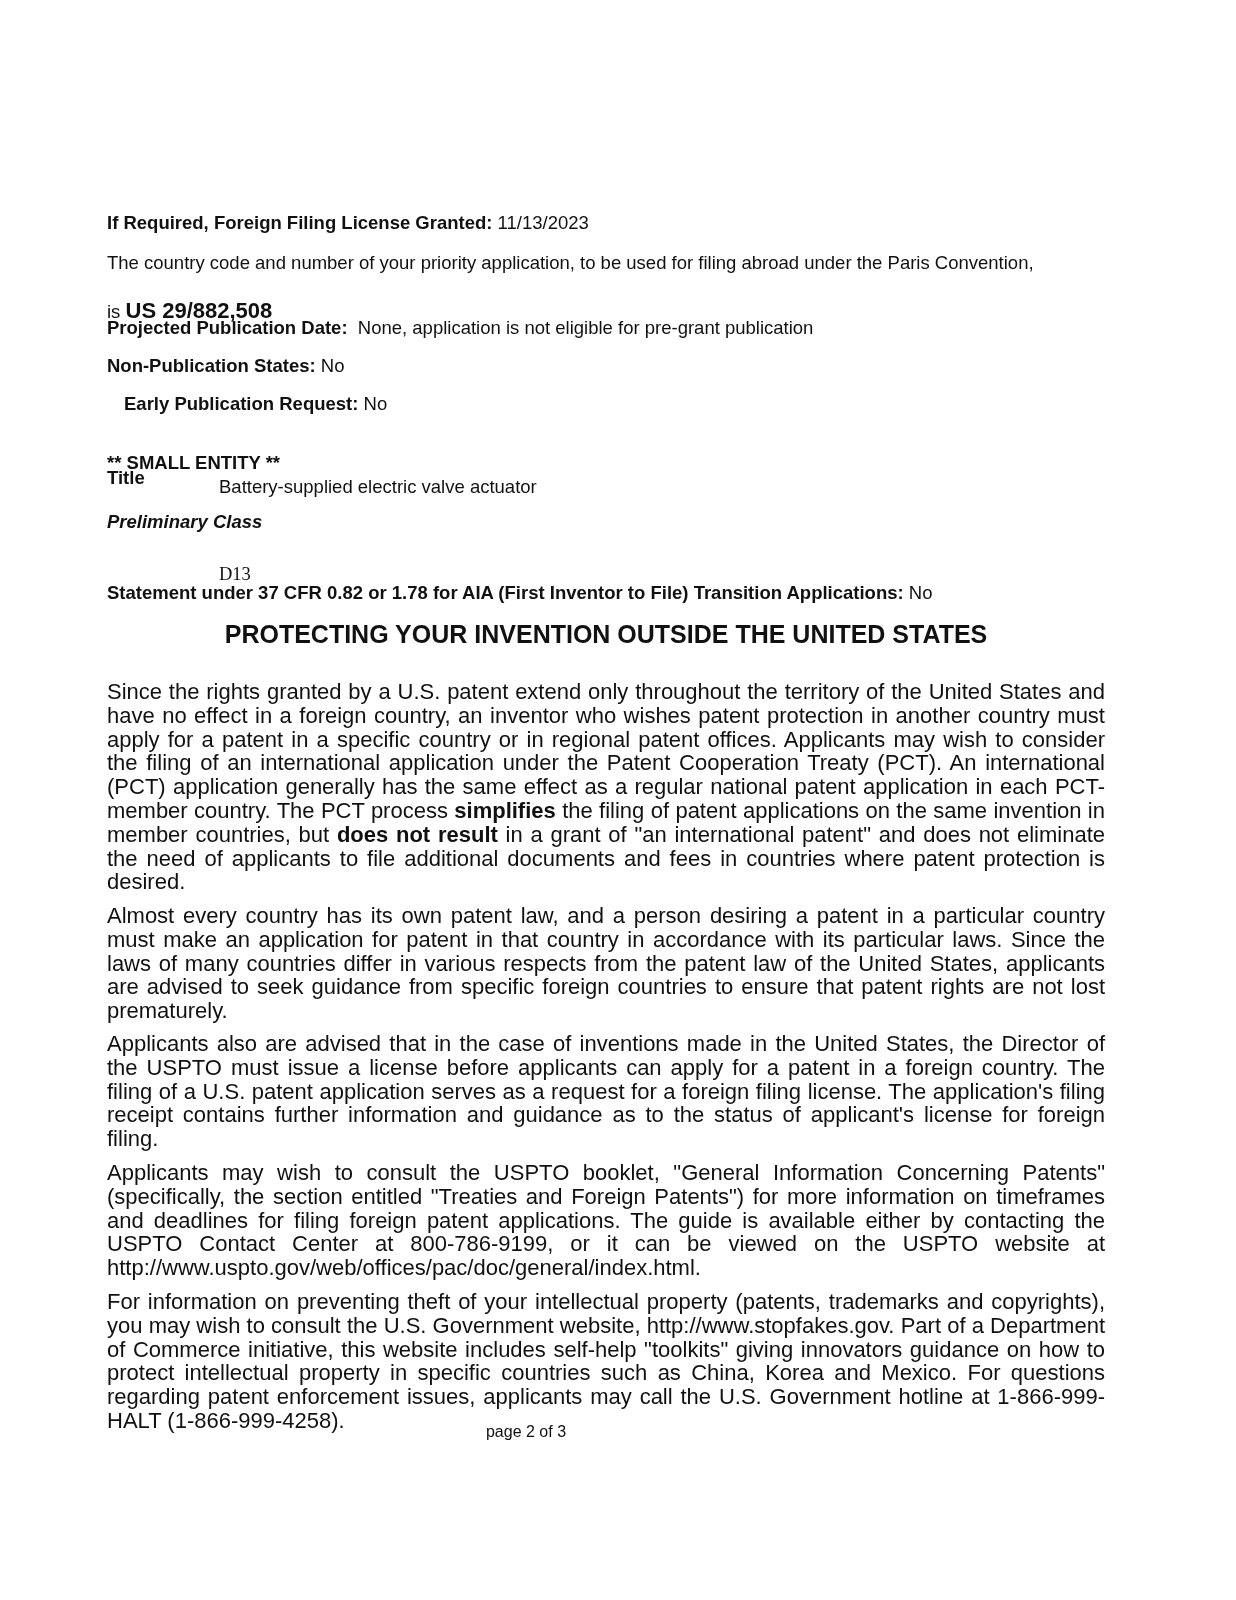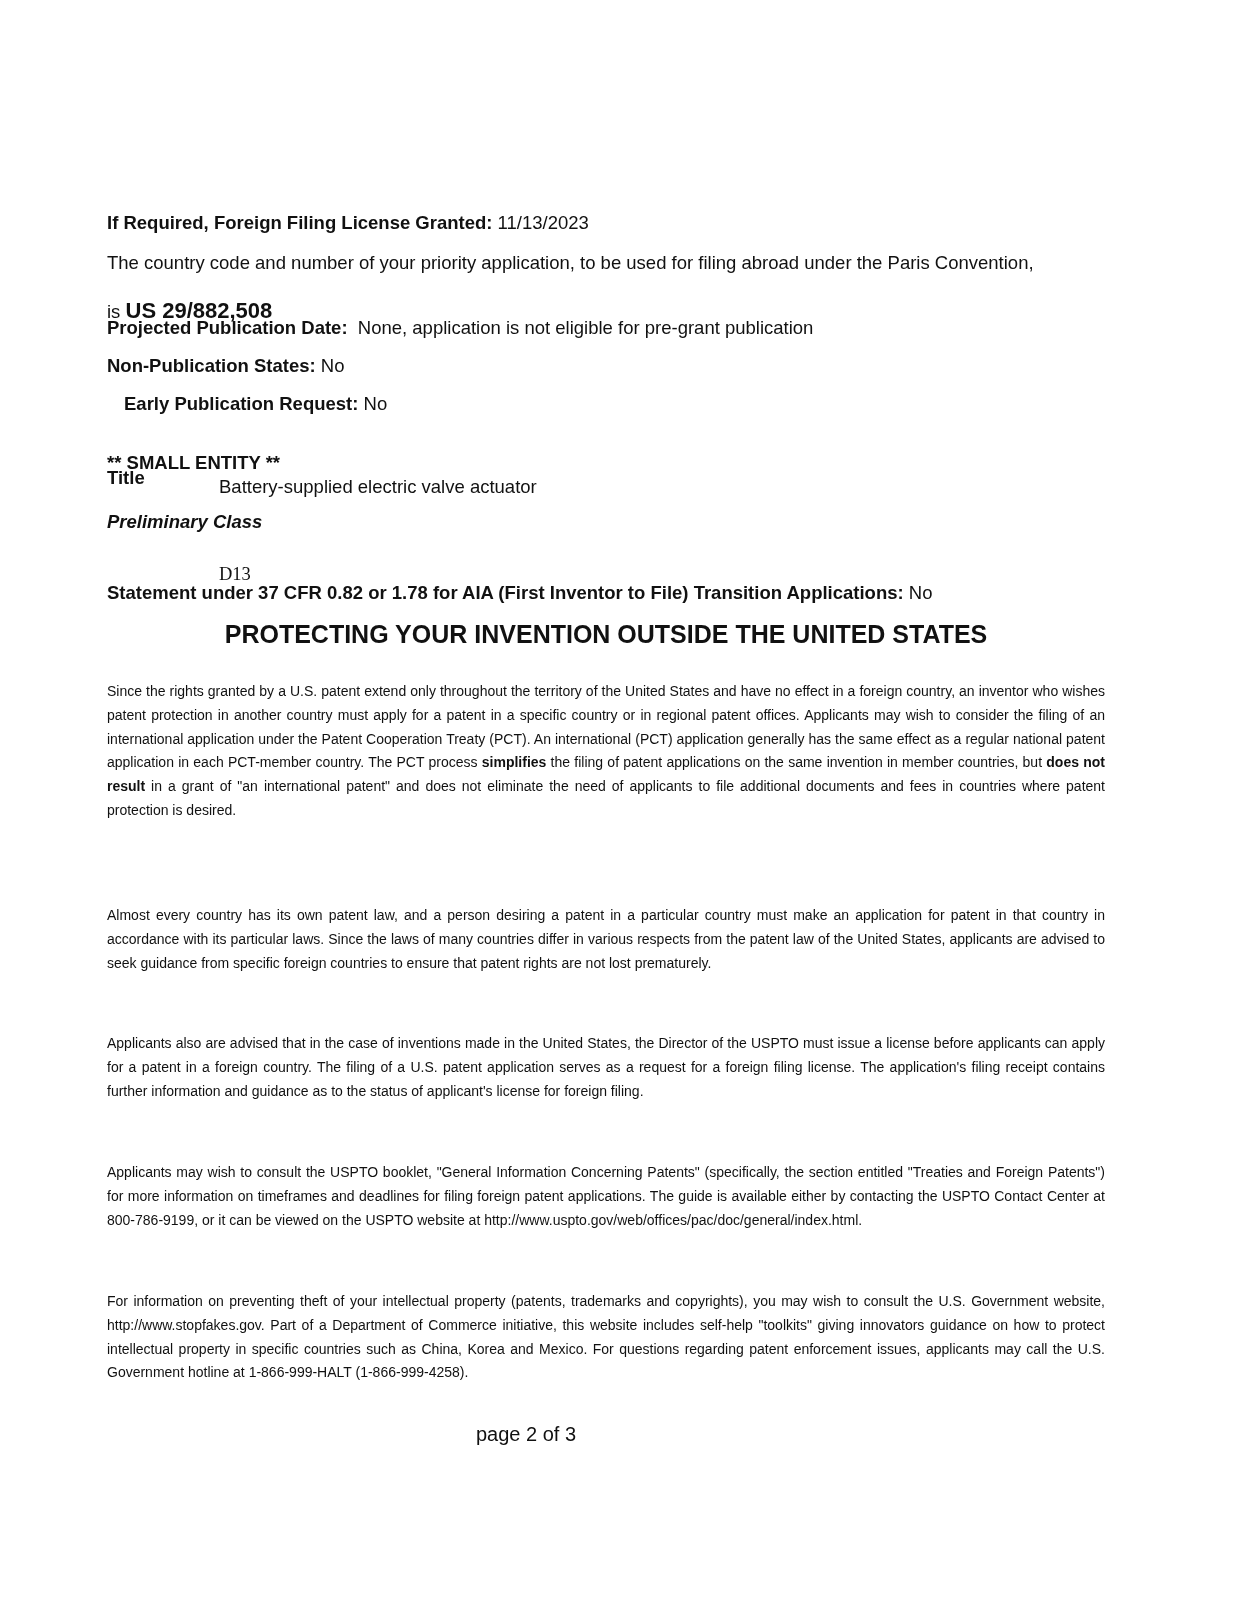--- a/index.html
+++ b/index.html
@@ -4,22 +4,22 @@
 <style>
   html, body { margin: 0; padding: 0; background: #ffffff; }
   body { width: 1236px; height: 1600px; position: relative; overflow: hidden;
          font-family: "Liberation Sans", sans-serif; color: #111; }
   .page { position: absolute; left: 107px; top: 0; width: 998px; }
   .line { position: absolute; left: 0; font-size: 18.5px; line-height: 22px; white-space: nowrap; }
   .b { font-weight: bold; }
   .indent { left: 112px; }
   .big { font-size: 22px; font-weight: bold; }
   .heading { position: absolute; left: 0; width: 998px; text-align: center; font-weight: bold; font-size: 25px; top: 620px; }
-  .para { position: absolute; left: 0; width: 998px; font-size: 14px; line-height: 23.8px; text-align: justify; }
-  .footer { position: absolute; left: 0; width: 1052px; top: 1423px; text-align: center; font-size: 20px; }
+  .para { position: absolute; left: 0; width: 998px; font-size: 22px; line-height: 23.8px; text-align: justify; }
+  .footer { position: absolute; left: 0; width: 1052px; top: 1423px; text-align: center; font-size: 16px; }
 </style>
 </head>
 <body>
 
 <div class="page">
 
   <div class="line" style="top:212px;">
     <span class="b">If Required, Foreign Filing License Granted:</span><span> 11/13/2023</span>
   </div>
 

